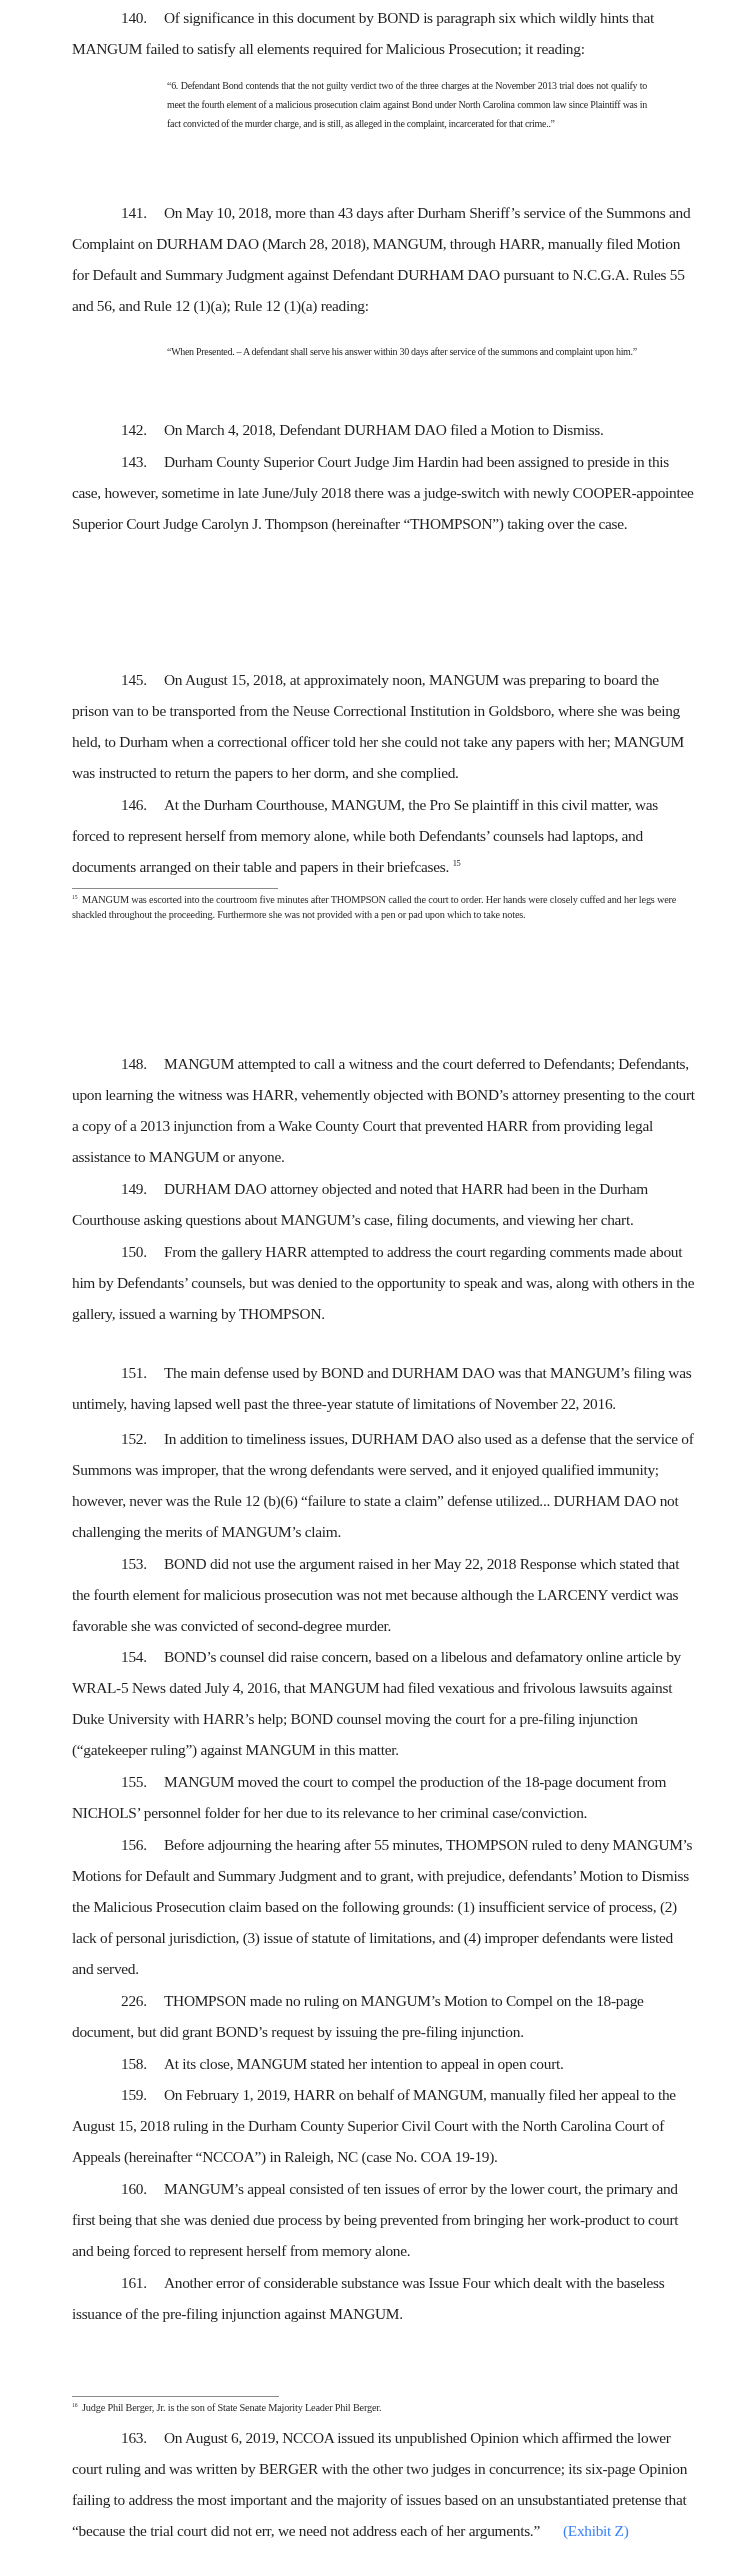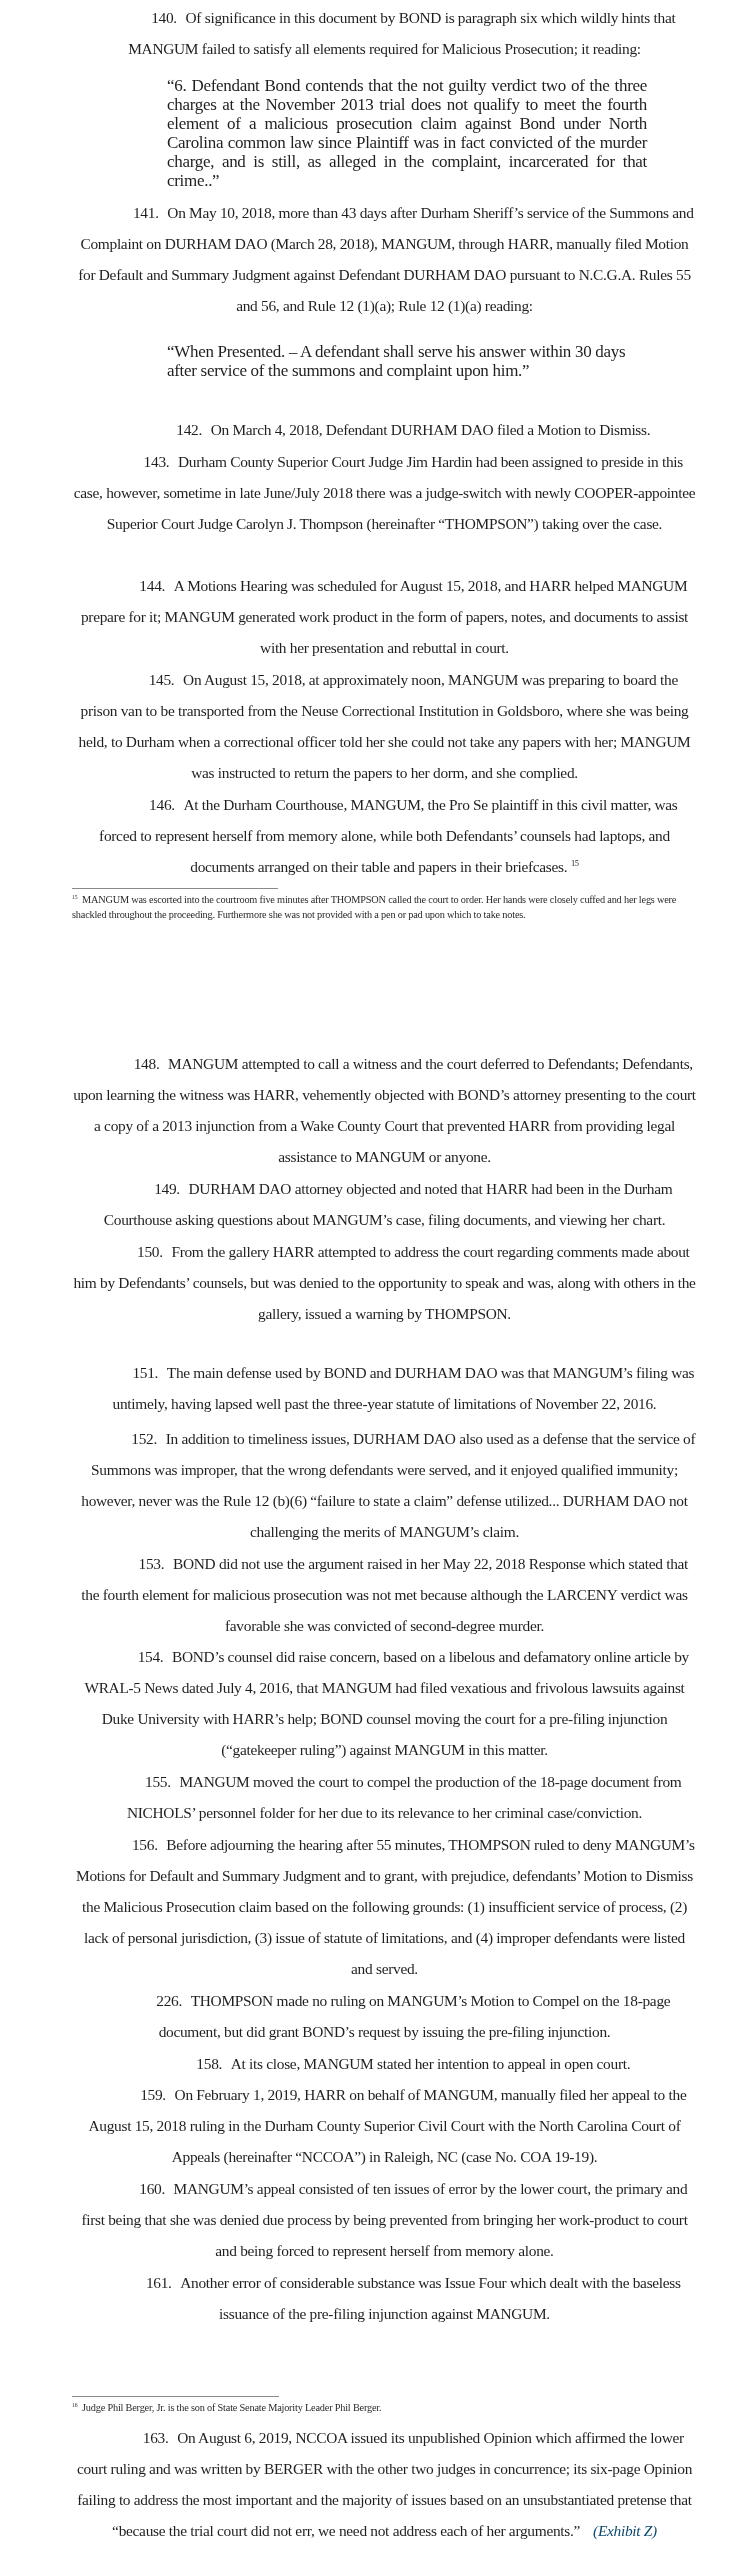--- a/index.html
+++ b/index.html
@@ -10,34 +10,34 @@
     overflow: hidden;
     font-family: "Liberation Serif", "DejaVu Serif", serif;
     color: #1f1f1f;
   }
   .page { position: absolute; left: 0; top: 0; width: 753px; height: 2576px; }
   .blk { position: absolute; left: 72px; width: 625px; }
   .para {
     font-size: 15.4px;
     line-height: 31px;
     margin: 0;
-    text-align: center;
+    text-align: left;
     letter-spacing: -0.3px;
   }
   .para .num {
     display: inline-block;
     width: 92px;
     padding-left: 49px;
     box-sizing: border-box;
   }
   .quote {
     position: absolute;
     left: 167px;
     width: 480px;
-    font-size: 17px;
+    font-size: 10px;
     line-height: 19px;
     letter-spacing: -0.3px;
     margin: 0;
   }
   .quote.justify { text-align: justify; text-align-last: left; }
   .fn-sep {
     position: absolute;
     left: 72px;
     width: 206px;
     height: 0;
@@ -47,40 +47,39 @@
     position: absolute;
     left: 72px;
     width: 625px;
     font-size: 10.3px;
     line-height: 15.4px;
     letter-spacing: -0.2px;
     color: #2a2a2a;
     margin: 0;
   }
   .fn sup, .para sup { font-size: 0.55em; vertical-align: super; line-height: 0; }
-  .exhibit { color: #0c4a6e; font-style: italic; margin-left: 13px; }
+  .exhibit { color: #3b82f6; margin-left: 23px; }
 </style>
 </head>
 <body>
 
 <div class="page">
 
   <p class="blk para" style="top:1.8px;"><span class="num">140.</span><span>Of significance in this document by BOND is paragraph six which wildly hints that MANGUM failed to satisfy all elements required for Malicious Prosecution; it reading:</span></p>
 
   <p class="quote justify" style="top:76px;">“6.  Defendant Bond contends that the not guilty verdict two of the three charges at the November 2013 trial does not qualify to meet the fourth element of a malicious prosecution claim against Bond under North Carolina common law since Plaintiff was in fact convicted of the murder charge, and is still, as alleged in the complaint, incarcerated for that crime..”</p>
 
   <p class="blk para" style="top:197px;"><span class="num">141.</span><span>On May 10, 2018, more than 43 days after Durham Sheriff’s service of the Summons and Complaint on DURHAM DAO (March 28, 2018), MANGUM, through HARR, manually filed Motion for Default and Summary Judgment against Defendant DURHAM DAO pursuant to N.C.G.A. Rules 55 and 56, and Rule 12 (1)(a); Rule 12 (1)(a) reading:</span></p>
 
   <p class="quote" style="top:342px;">“When Presented. – A defendant shall serve his answer within 30 days after service of the summons and complaint upon him.”</p>
 
   <p class="blk para" style="top:414px;"><span class="num">142.</span><span>On March 4, 2018, Defendant DURHAM DAO filed a Motion to Dismiss.</span></p>
 
   <p class="blk para" style="top:446px;"><span class="num">143.</span><span>Durham County Superior Court Judge Jim Hardin had been assigned to preside in this case, however, sometime in late June/July 2018 there was a judge-switch with newly COOPER-appointee Superior Court Judge Carolyn J. Thompson (hereinafter “THOMPSON”) taking over the case.</span></p>
 
-  <p class="blk para" style="top:570px;"><span class="num">144.</span><span>A Motions Hearing was scheduled for August 15, 2018, and HARR helped MANGUM prepare for it; MANGUM generated work product in the form of papers, notes, and documents to assist with her presentation and rebuttal in court.</span></p>
 
   <p class="blk para" style="top:664px;"><span class="num">145.</span><span>On August 15, 2018, at approximately noon, MANGUM was preparing to board the prison van to be transported from the Neuse Correctional Institution in Goldsboro, where she was being held, to Durham when a correctional officer told her she could not take any papers with her; MANGUM was instructed to return the papers to her dorm, and she complied.</span></p>
 
   <p class="blk para" style="top:789px;"><span class="num">146.</span><span>At the Durham Courthouse, MANGUM, the Pro Se plaintiff in this civil matter, was forced to represent herself from memory alone, while both Defendants’ counsels had laptops, and documents arranged on their table and papers in their briefcases.</span> <sup>15</sup></p>
 
   <div class="fn-sep" style="top:888px;"></div>
   <p class="fn" style="top:892px;"><sup>15</sup>&nbsp;&nbsp;<span>MANGUM was escorted into the courtroom five minutes after THOMPSON called the court to order.  Her hands were closely cuffed and her legs were shackled throughout the proceeding.  Furthermore she was not provided with a pen or pad upon which to take notes.</span></p>
 
 
   <p class="blk para" style="top:1048px;"><span class="num">148.</span><span>MANGUM attempted to call a witness and the court deferred to Defendants; Defendants, upon learning the witness was HARR, vehemently objected with BOND’s attorney presenting to the court a copy of a 2013 injunction from a Wake County Court that prevented HARR from providing legal assistance to MANGUM or anyone.</span></p>

